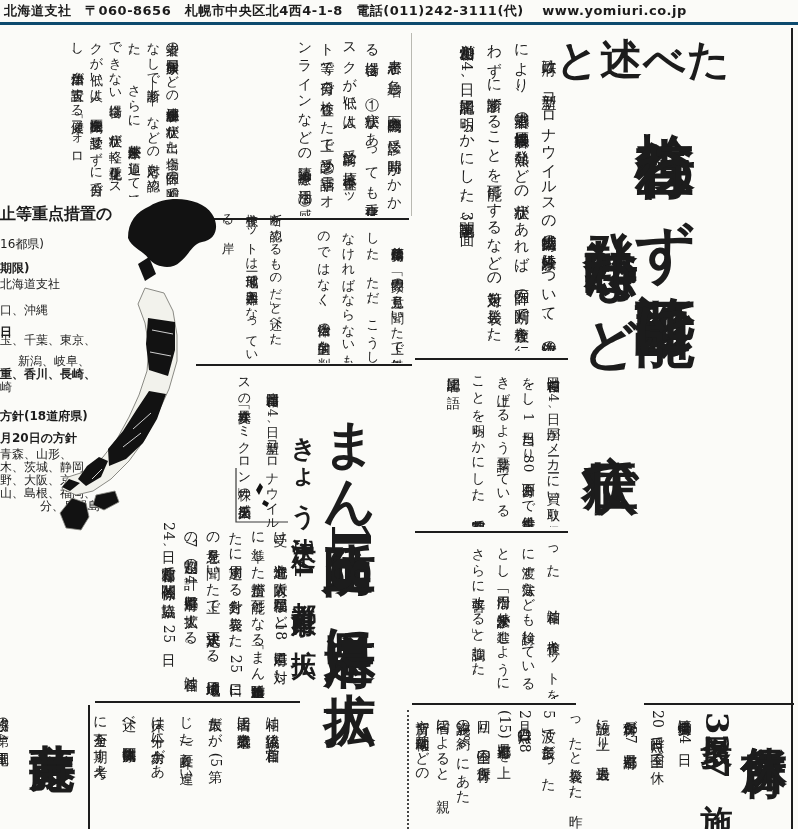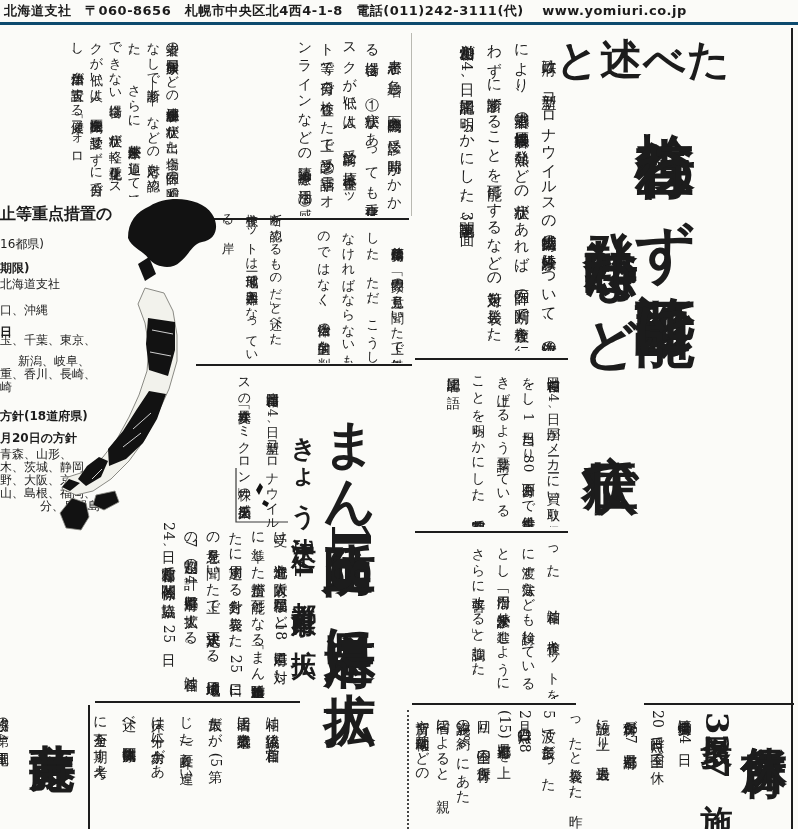--- a/index.html
+++ b/index.html
@@ -72,21 +72,21 @@
 
 <div class="abs sans b" style="left:0;top:204px;font-size:16px;white-space:nowrap;">止等重点措置の</div>
 
 <div class="legend-line" style="top:236px;">16都県)</div>
 <div class="legend-line b" style="top:260px;">期限)</div>
 <div class="legend-line" style="top:276px;">北海道支社</div>
 <div class="legend-line" style="top:302px;">口、沖縄</div>
 <div class="legend-line b" style="top:324px;">日</div>
 <div class="legend-line" style="top:332px;">玉、千葉、東京、</div>
 <div class="legend-line" style="top:353px;padding-left:18px;">新潟、岐阜、</div>
-<div class="legend-line" style="top:366px;">重、香川、長崎、</div>
+<div class="legend-line" style="top:366px;font-weight:bold;">重、香川、長崎、</div>
 <div class="legend-line" style="top:379px;">崎</div>
 <div class="legend-line b" style="top:408px;">方針(18道府県)</div>
 <div class="legend-line b" style="top:430px;text-align:center;">月20日の方針</div>
 <div class="legend-line" style="top:446px;">青森、山形、</div>
 <div class="legend-line" style="top:459px;">木、茨城、静岡、</div>
 <div class="legend-line" style="top:472px;">野、大阪、京都、</div>
 <div class="legend-line" style="top:485px;">山、島根、福岡、</div>
 <div class="legend-line" style="top:498px;margin-left:40px;">分、鹿児島</div>
 
 <svg class="abs" style="left:52px;top:198px;" width="240" height="334" viewBox="0 0 240 334">

